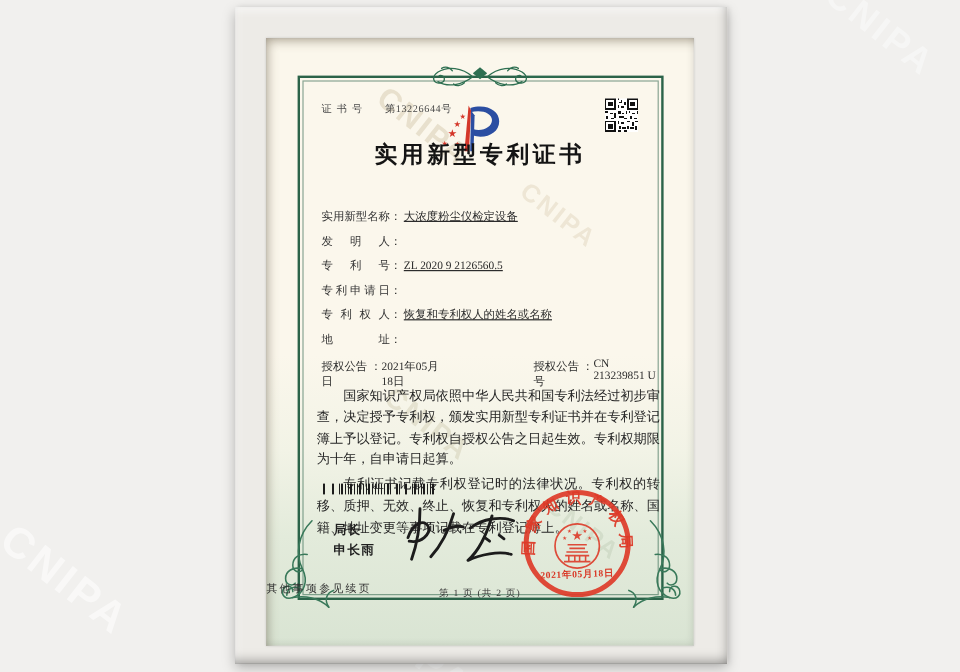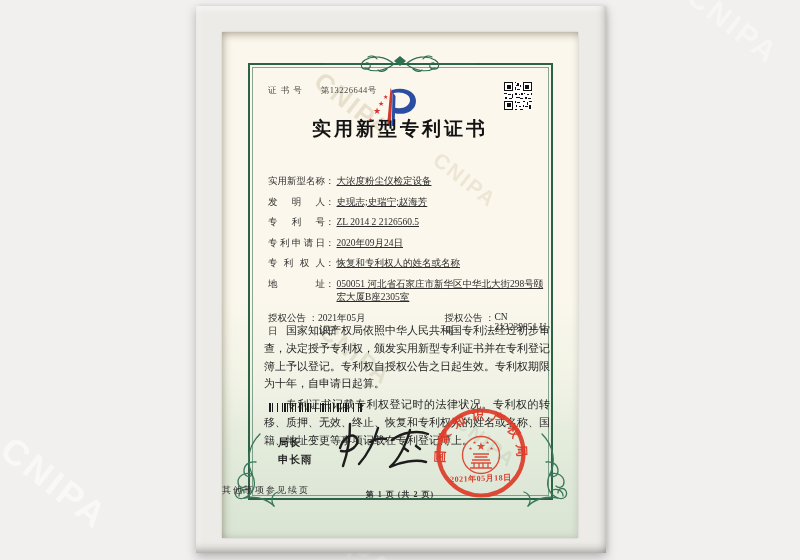--- a/index.html
+++ b/index.html
@@ -65,21 +65,21 @@
 
   .director{position:absolute;left:56px;top:402px;font-size:10.5px;font-weight:600;
             color:#1f1f1f;line-height:17px;letter-spacing:1px;}
   .signature{position:absolute;left:104px;top:386px;}
 
   .seal{position:absolute;left:212px;top:374px;width:94px;height:94px;}
   .seal-date{position:absolute;left:206px;top:441px;width:106px;text-align:center;
              font-size:8px;font-weight:bold;color:#d93a28;letter-spacing:.5px;transform:rotate(-2deg);}
 
   .page-info{position:absolute;left:0;top:457px;width:100%;text-align:center;
-             font-size:8px;color:#333;letter-spacing:1px;font-weight:bold;}
+             font-size:8px;color:#333;letter-spacing:1px;}
   .footer-note{position:absolute;left:0;top:452px;width:100%;text-align:left;
                font-size:9px;color:#2e2e2e;letter-spacing:2px;}
 </style>
 </head>
 <body>
 
 <div class="stage">
 
   <div class="wm-bg" style="left:-8px;top:462px;font-size:36px;">CNIPA</div>
   <div class="wm-bg" style="left:288px;top:522px;font-size:32px;color:rgba(255,255,255,.45);">CNIPA</div>
@@ -192,41 +192,38 @@
 
       <div class="fields">
         <div class="frow">
           <span class="flabel">实用新型名称</span>
             <span class="fcolon">：</span>
             <span class="fvalue">大浓度粉尘仪检定设备</span>
         </div>
         <div class="frow">
           <span class="flabel">发明人</span>
             <span class="fcolon">：</span>
-            <span class="fvalue">史现志;史瑞宁;赵海芳</span>
         </div>
         <div class="frow">
           <span class="flabel">专利号</span>
             <span class="fcolon">：</span>
-            <span class="fvalue">ZL 2014 2 2126560.5</span>
+            <span class="fvalue">ZL 2020 9 2126560.5</span>
         </div>
         <div class="frow">
           <span class="flabel">专利申请日</span>
             <span class="fcolon">：</span>
-            <span class="fvalue">2020年09月24日</span>
         </div>
         <div class="frow">
           <span class="flabel">专利权人</span>
             <span class="fcolon">：</span>
             <span class="fvalue">恢复和专利权人的姓名或名称</span>
         </div>
         <div class="frow">
           <span class="flabel">地址</span>
             <span class="fcolon">：</span>
-            <span class="fvalue" style="max-width:208px;">050051 河北省石家庄市新华区中华北大街298号颐宏大厦B座2305室</span>
         </div>
         <div class="grant-row">
           <span class="gpair">
             <span>授权公告日</span>
               <span>：</span>
               <span>2021年05月18日</span>
           </span>
           <span class="gpair second">
             <span>授权公告号</span>
               <span>：</span>

